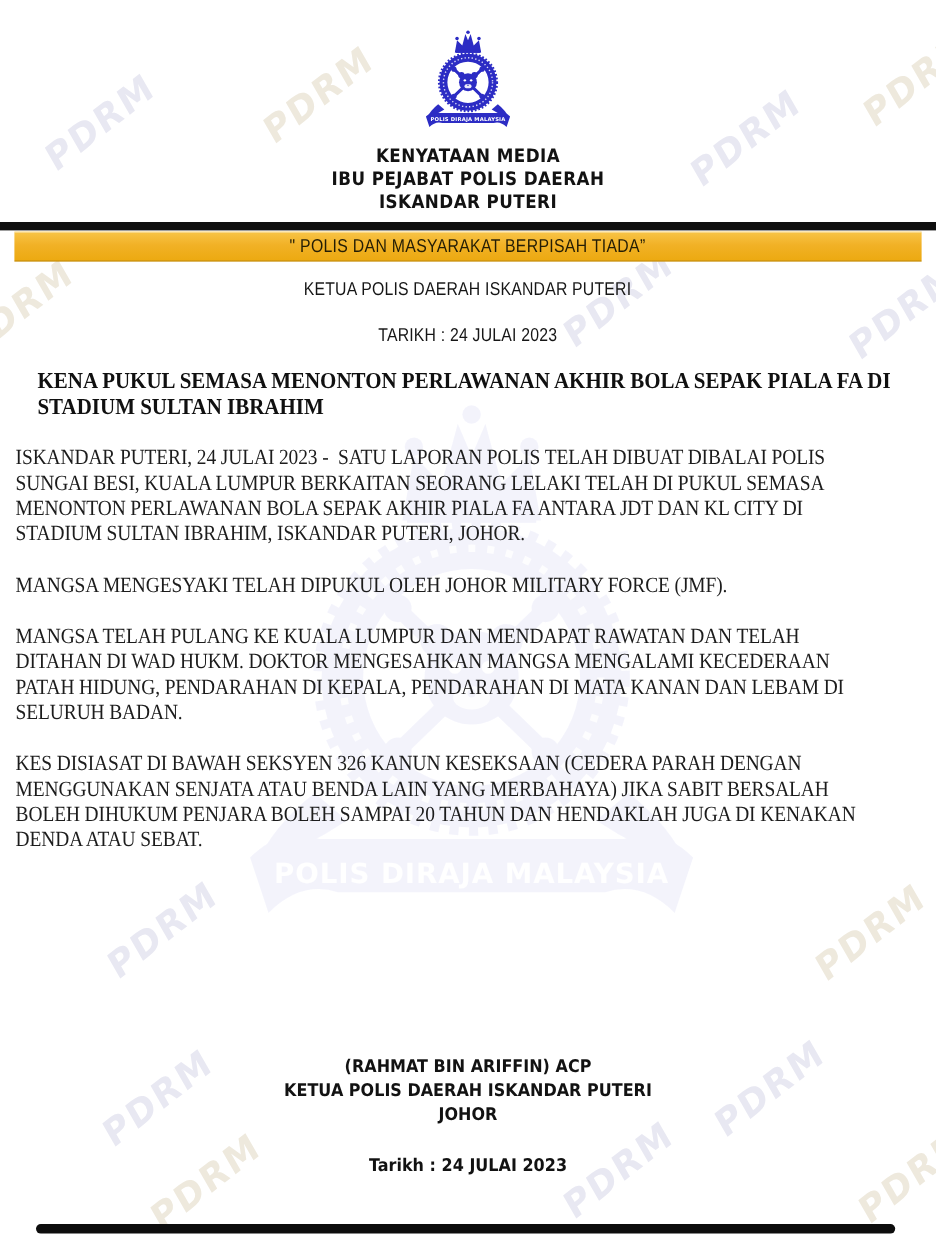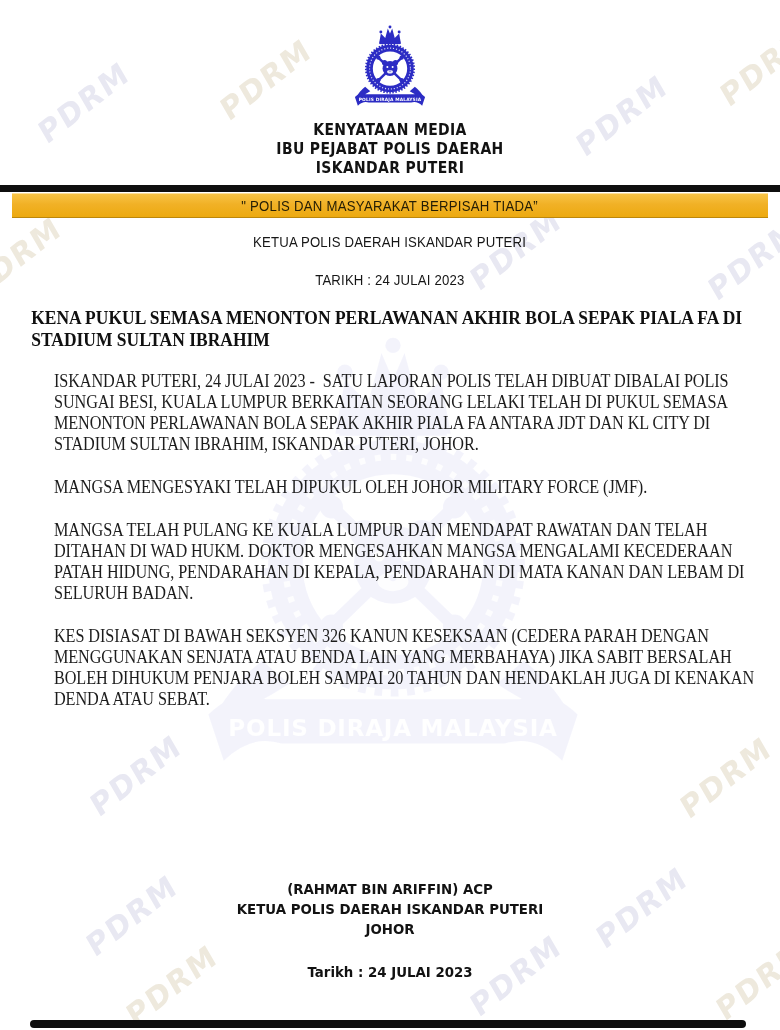--- a/index.html
+++ b/index.html
@@ -35,21 +35,21 @@
   .cond-line .cl{display:inline-block;transform:scaleX(.85);white-space:pre;}
   .kpd{top:233px;}
   .tarikh-top{top:271px;}
 
   
   .title{position:absolute;top:307px;left:0;right:0;margin:0;text-align:left;
          font:bold 19px "Liberation Serif",serif;line-height:21.5px;color:#101010;}
   .title .tl{display:block;transform:scaleX(.92);transform-origin:50% 50%;white-space:pre;}
 
   
-  .bodytext{position:absolute;top:371px;left:13px;right:0;color:#1c1c1c;margin-left:41px;}
+  .bodytext{position:absolute;top:371px;left:13px;right:0;color:#1c1c1c;}
   .para{margin:0 0 22px 0;font:400 18px "Liberation Serif",serif;line-height:21px;}
   .ln{display:block;white-space:pre;transform:scaleX(.90);transform-origin:0 50%;
       letter-spacing:-.1px;}
 
   
   .signature{position:absolute;top:879px;left:0;right:0;text-align:center;
              font:bold 14.5px "DejaVu Sans",sans-serif;line-height:20px;color:#121212;
              transform:scaleX(.92);transform-origin:50% 0;}
   .signature .sl{display:block;white-space:pre;}
   .sig-tarikh{margin-top:23px;}

